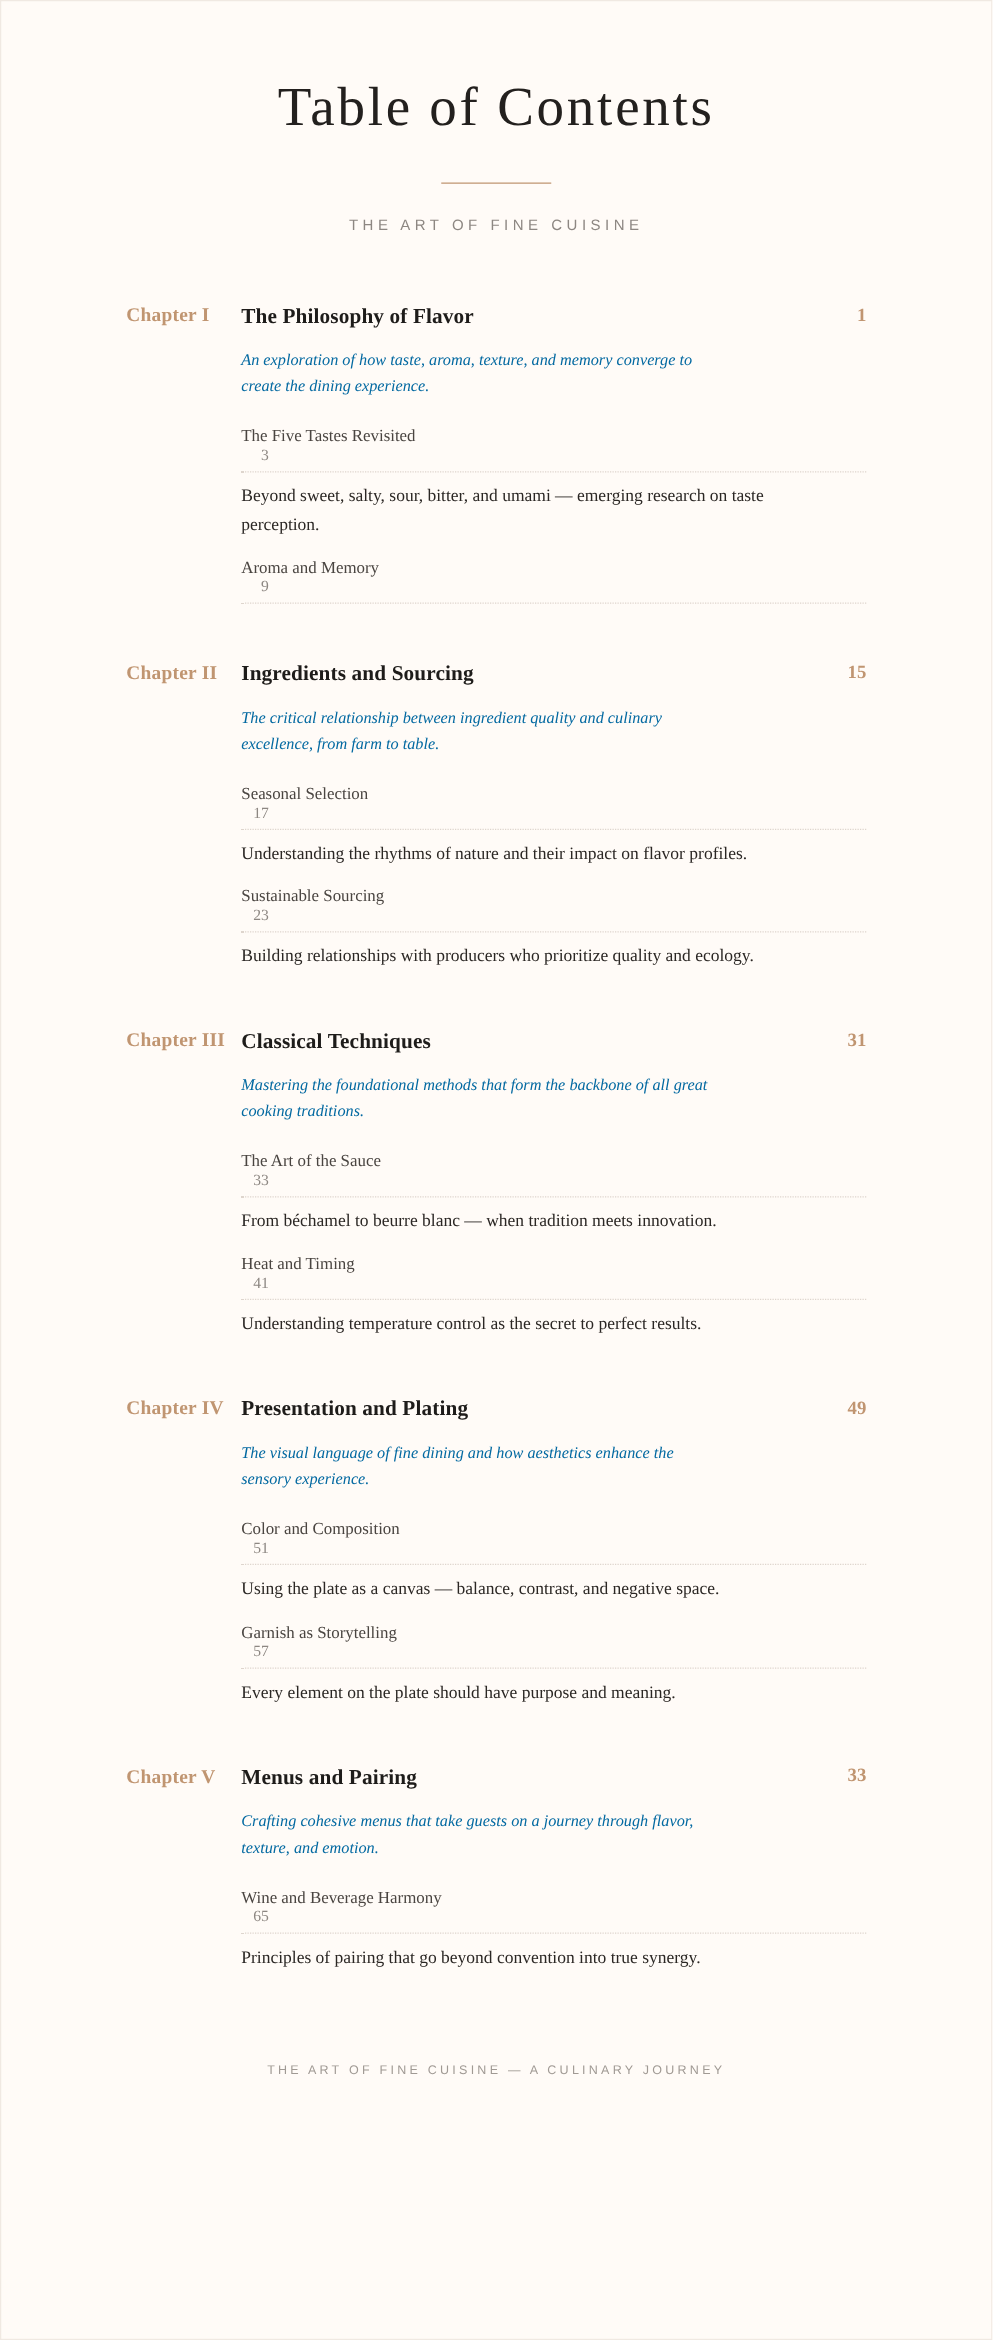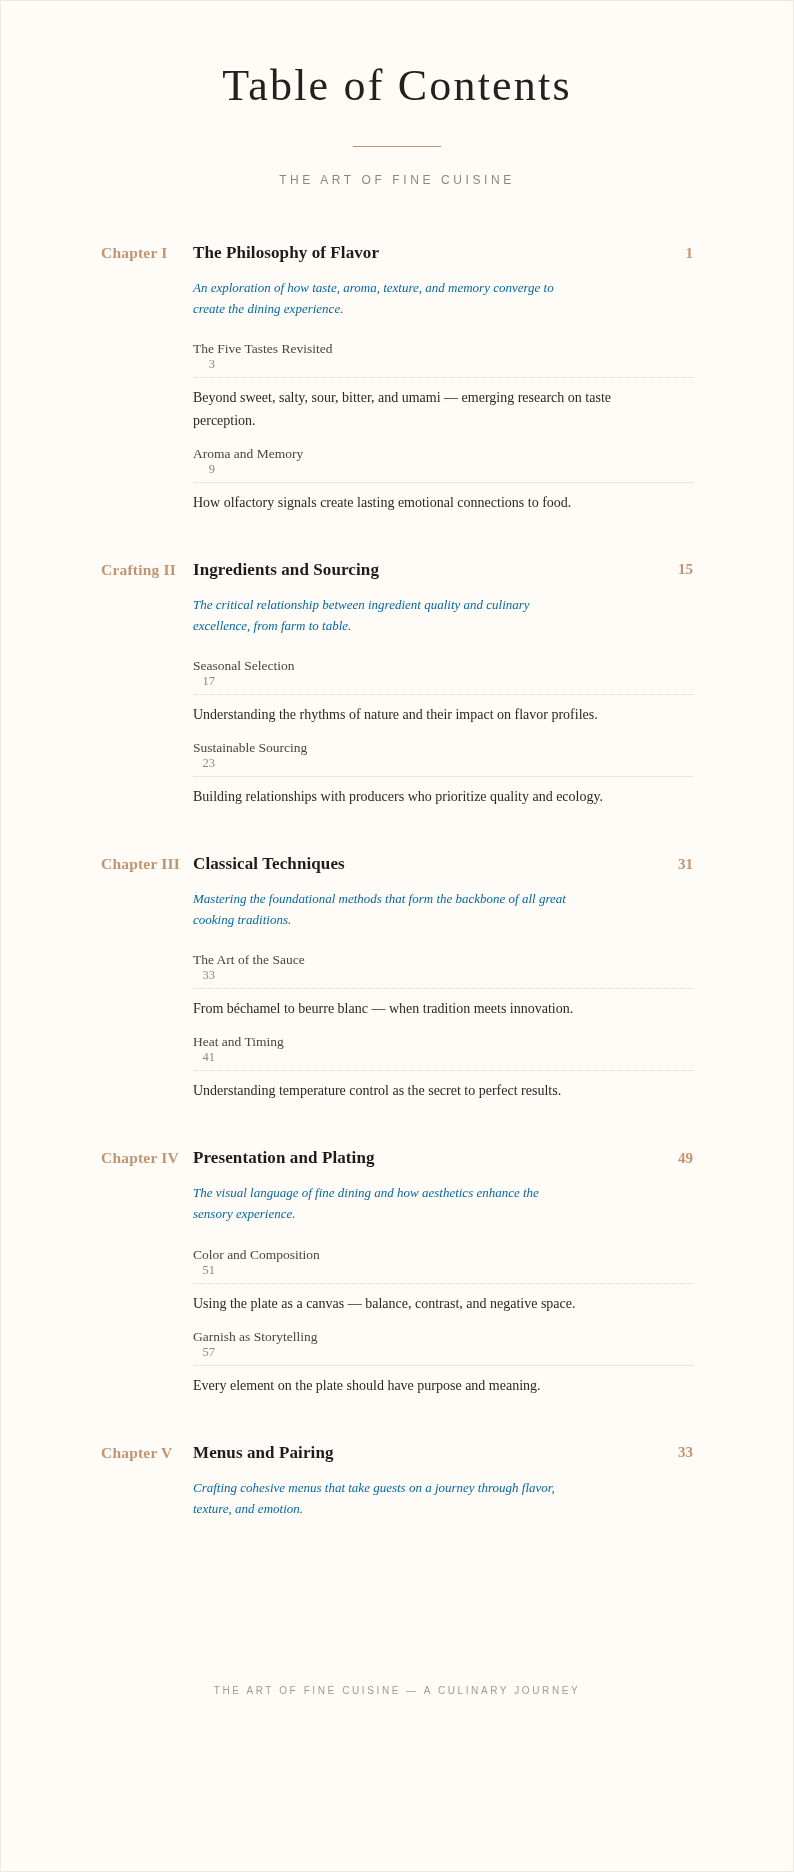--- a/index.html
+++ b/index.html
@@ -152,21 +152,21 @@
     line-height: 1.58;
     color: #2b2724;
     max-width: 432px;
   }
 
   
   .doc-footer {
     position: absolute;
     left: 0;
     right: 0;
-    top: 1684px;
+    top: 1650px;
     text-align: center;
     font-family: "Liberation Sans", "DejaVu Sans", sans-serif;
     font-size: 10px;
     letter-spacing: 2.6px;
     color: #a09a94;
   }
 </style>
 </head>
 <body>
 
@@ -192,27 +192,26 @@
               <span class="section-title">The Five Tastes Revisited</span>
               <span class="section-page">3</span>
             </div>
             <div class="section-desc">Beyond sweet, salty, sour, bitter, and umami — emerging research on taste perception.</div>
           </div>
           <div class="section">
             <div class="section-row">
               <span class="section-title">Aroma and Memory</span>
               <span class="section-page">9</span>
             </div>
-            <div class="section-desc">How olfactory signals create lasting emotional connections to food.</div>
-          </div>
-        </div>
-      </div>
-      <div class="chapter">
-        <div class="chapter-head">
-          <span class="chapter-label">Crafting II</span>
+          </div>
+        </div>
+      </div>
+      <div class="chapter">
+        <div class="chapter-head">
+          <span class="chapter-label">Chapter II</span>
           <span class="chapter-title">Ingredients and Sourcing</span>
           <span class="chapter-page">15</span>
         </div>
         <div class="chapter-desc">The critical relationship between ingredient quality and culinary excellence, from farm to table.</div>
         <div class="sections">
           <div class="section">
             <div class="section-row">
               <span class="section-title">Seasonal Selection</span>
               <span class="section-page">17</span>
             </div>
@@ -275,18 +274,27 @@
           </div>
         </div>
       </div>
       <div class="chapter">
         <div class="chapter-head">
           <span class="chapter-label">Chapter V</span>
           <span class="chapter-title">Menus and Pairing</span>
           <span class="chapter-page">33</span>
         </div>
         <div class="chapter-desc">Crafting cohesive menus that take guests on a journey through flavor, texture, and emotion.</div>
+        <div class="sections">
+          <div class="section">
+            <div class="section-row">
+              <span class="section-title">Wine and Beverage Harmony</span>
+              <span class="section-page">65</span>
+            </div>
+            <div class="section-desc">Principles of pairing that go beyond convention into true synergy.</div>
+          </div>
+        </div>
       </div>
     </div>
 
   <div class="doc-footer">THE ART OF FINE CUISINE — A CULINARY JOURNEY</div>
 
 </div>
 
 </body></html>

